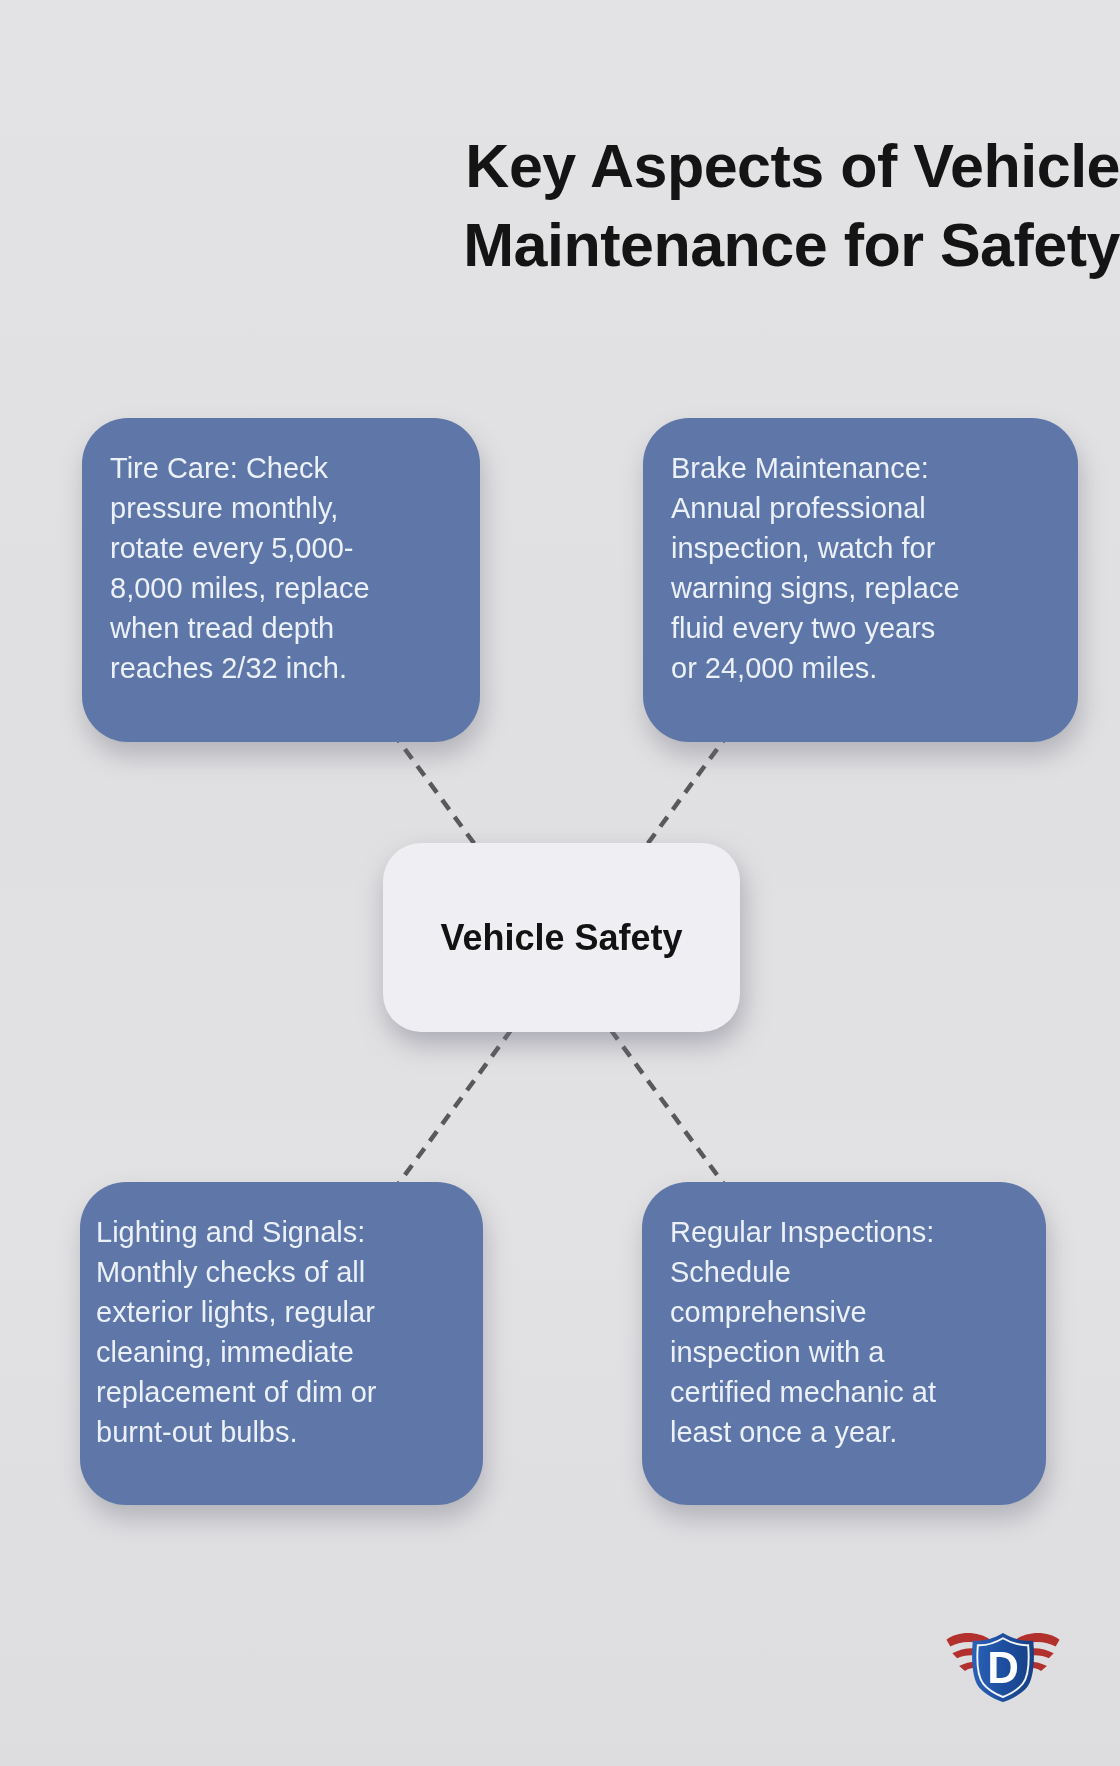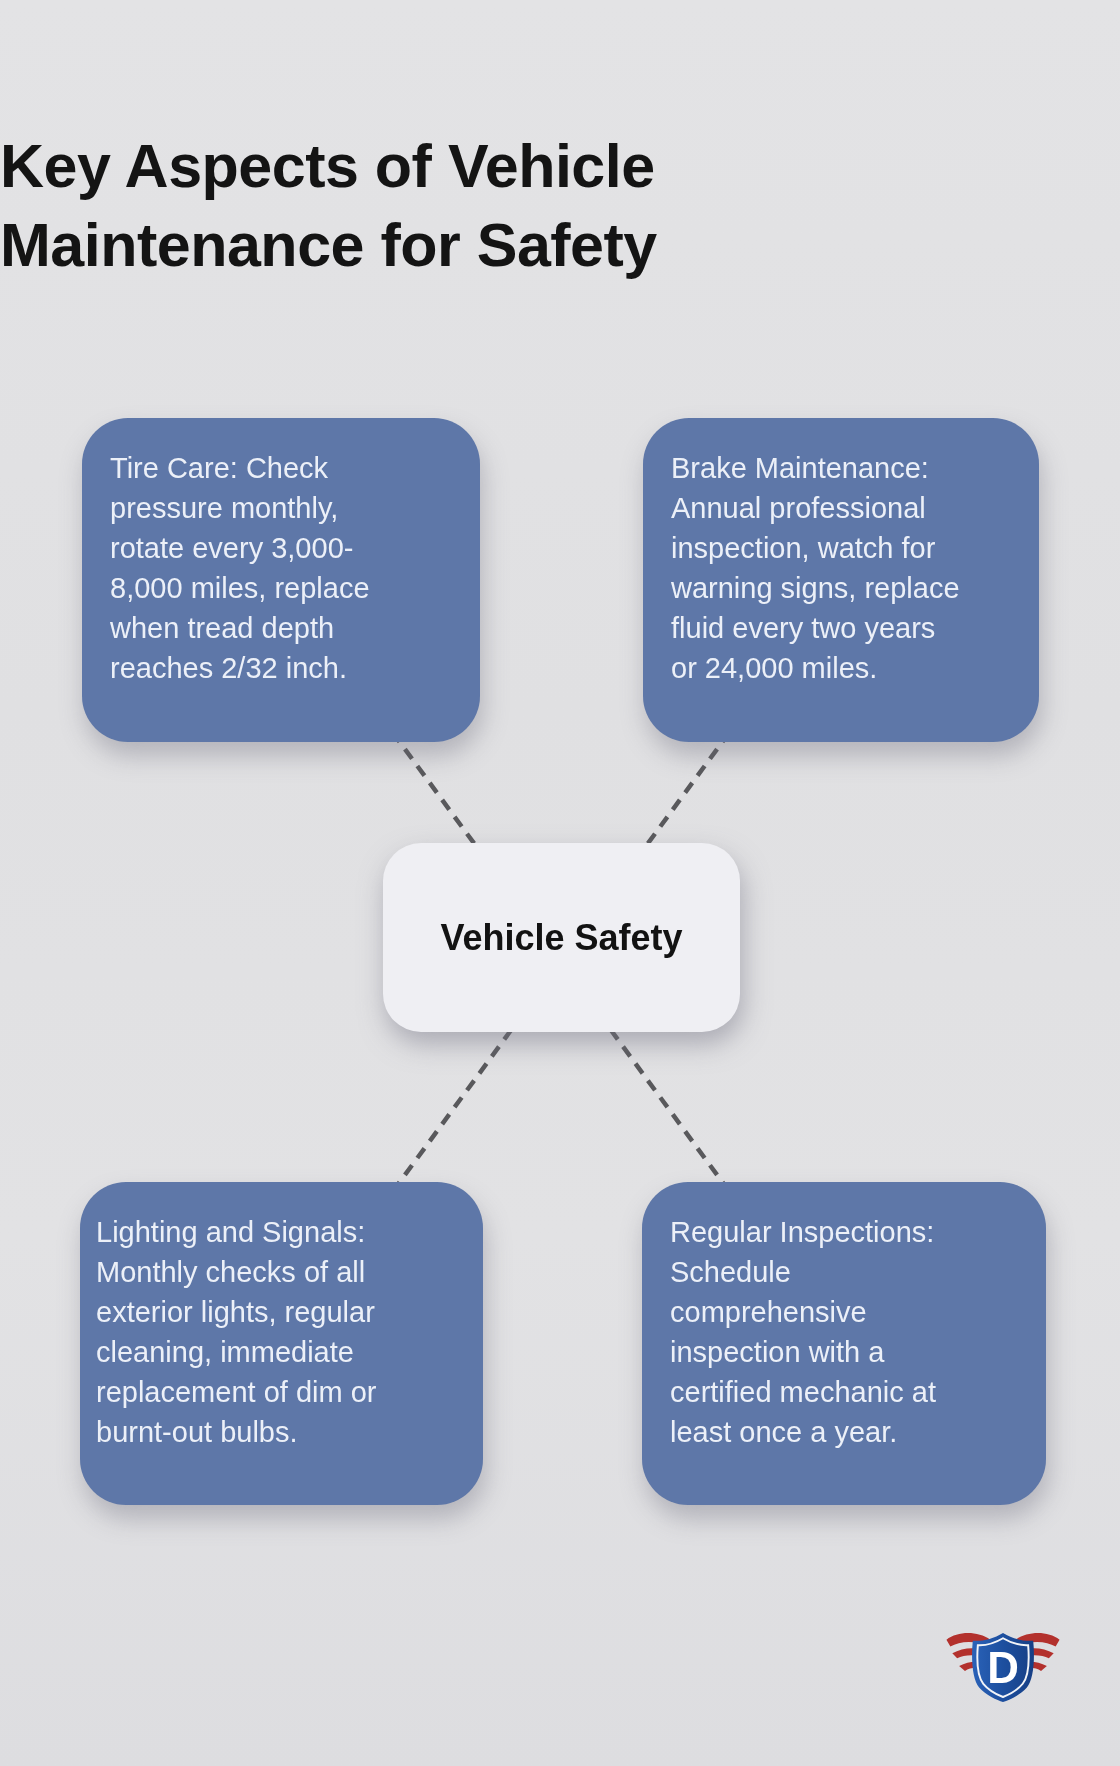--- a/index.html
+++ b/index.html
@@ -14,21 +14,21 @@
     height: 1766px;
     margin: 0 auto;
     background: linear-gradient(180deg, #e3e3e5 0%, #e0e0e2 40%, #e2e2e4 70%, #dddde0 100%);
     overflow: hidden;
   }
   .title {
     position: absolute;
     top: 86px;
     left: 0;
     width: 100%;
-    text-align: left;
+    text-align: right;
     font-size: 61px;
     line-height: 79px;
     font-weight: 700;
     letter-spacing: -0.5px;
     color: #141414;
     white-space: pre-line;
     z-index: 3;
   }
   .connectors {
     position: absolute;
@@ -50,21 +50,21 @@
     box-sizing: border-box;
     padding: 30px 26px 0 28px;
   }
   .node-text {
     color: #ecf0f8;
     font-size: 29px;
     line-height: 40px;
     white-space: pre-line;
   }
   .node-tl { left: 82px;  top: 418px;  width: 398px; height: 324px; }
-  .node-tr { left: 643px; top: 418px;  width: 396px; height: 324px; }
+  .node-tr { left: 643px; top: 418px;  width: 435px; height: 324px; }
   .node-bl { left: 80px;  top: 1182px; width: 403px; height: 323px; padding-left: 16px; }
   .node-br { left: 642px; top: 1182px; width: 404px; height: 323px; }
   .center-node {
     position: absolute;
     left: 383px;
     top: 843px;
     width: 357px;
     height: 189px;
     background: #efeff3;
     border-radius: 38px;
@@ -99,21 +99,21 @@
   <svg class="connectors" width="1120" height="1766" viewBox="0 0 1120 1766">
     <line x1="561" y1="962" x2="281" y2="580"></line>
     <line x1="561" y1="962" x2="841" y2="580"></line>
     <line x1="561" y1="962" x2="281" y2="1344"></line>
     <line x1="561" y1="962" x2="841" y2="1344"></line>
   </svg>
 
   <div class="node node-tl">
     <div class="node-text">Tire Care: Check
 pressure monthly,
-rotate every 3,000-
+rotate every 5,000-
 8,000 miles, replace
 when tread depth
 reaches 2/32 inch.</div>
   </div>
 
   <div class="node node-tr">
     <div class="node-text">Brake Maintenance:
 Annual professional
 inspection, watch for
 warning signs, replace

